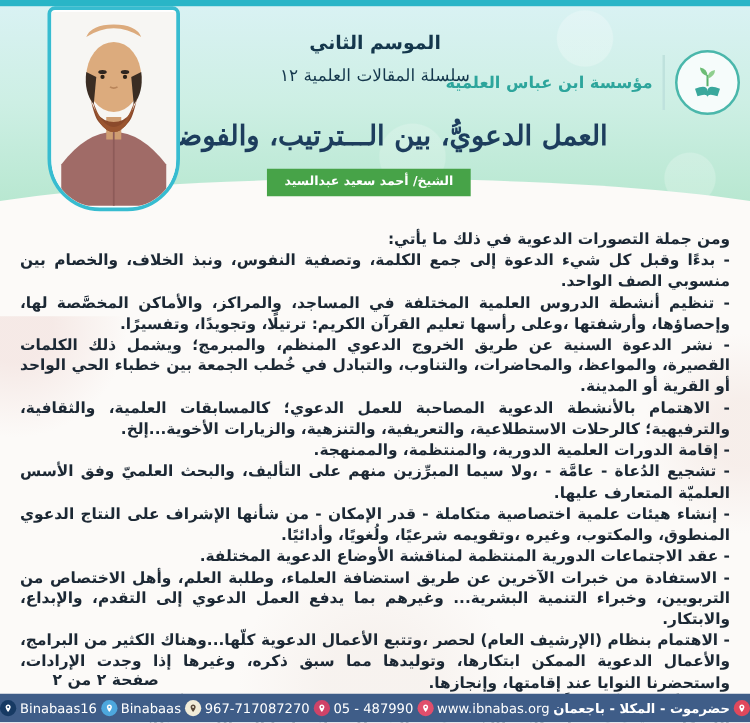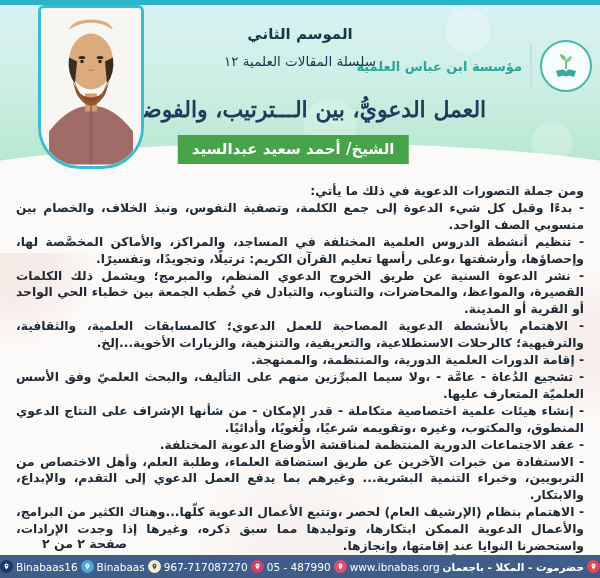--- a/index.html
+++ b/index.html
@@ -51,21 +51,21 @@
     border:2px solid #4ab7ab;display:flex;align-items:center;justify-content:center;
   }
   
   .article-title{
     position:absolute;top:96px;left:0;right:0;text-align:center;direction:rtl;
     font-family:"DejaVu Serif", serif;font-weight:bold;font-size:22px;color:#1d3d5d;z-index:3;
     letter-spacing:.5px;
   }
   .name-badge{
     position:absolute;top:135px;left:50%;transform:translateX(-53%);
-    background:#47a348;color:#fff;font-size:15px;font-weight:bold;
+    background:#47a348;color:#fff;font-size:10px;font-weight:bold;
     padding:5px 14px 6px;direction:rtl;z-index:3;white-space:nowrap;
   }
   
   .body-text{
     position:absolute;top:183px;left:16px;right:16px;direction:rtl;z-index:2;
     color:#1c2834;font-size:12.3px;font-weight:bold;line-height:16.9px;
     text-align:justify;text-align-last:right;
   }
   .body-text p{margin:0;}
   .page-number{

